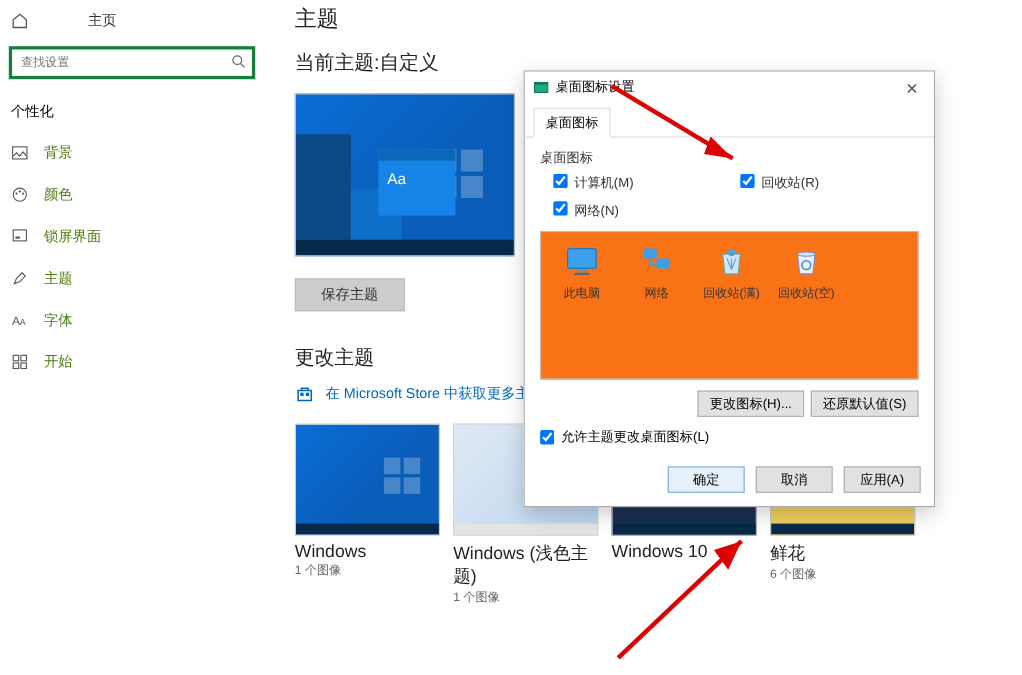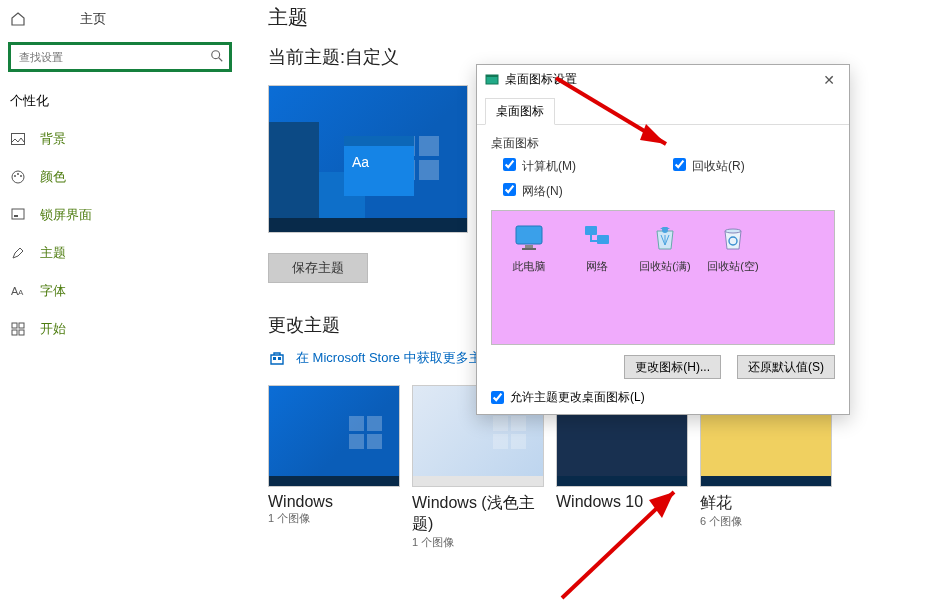--- a/index.html
+++ b/index.html
@@ -56,24 +56,24 @@
 .dialog { position: absolute; left: 476px; top: 64px; width: 374px; background: #fff; border: 1px solid #aaa; box-shadow: 0 6px 18px rgba(0,0,0,.2); }
 .dlg-title { display:flex; align-items:center; padding:6px 8px; font-size:12px; }
 .dlg-title .x { margin-left:auto; font-size:14px; color:#555; cursor:pointer; padding:0 6px; }
 .dlg-tabs { display:flex; padding: 4px 8px 0 8px; border-bottom:1px solid #ddd; }
 .dlg-tab { font-size:12px; padding:4px 10px; border:1px solid #ddd; border-bottom:1px solid #fff; margin-bottom:-1px; background:#fff; }
 .dlg-body { padding: 10px 14px 8px 14px; }
 .grp-label { font-size:12px; color:#333; margin-bottom:6px; }
 .chk-grid { display:grid; grid-template-columns: 1fr 1fr; row-gap:8px; column-gap:8px; padding-left:12px; margin-bottom:10px; }
 .chk { display:flex; align-items:flex-start; font-size:12px; color:#333; }
 .chk input { margin-right:6px; width:13px; height:13px; }
-.preview-box { border:1px solid #bdbdbd; background:#f0abfc; padding:10px 8px 70px 8px; display:flex; gap:10px; }
+.preview-box { border:1px solid #bdbdbd; background:#f97316; padding:10px 8px 70px 8px; display:flex; gap:10px; }
 .ico-item { display:flex; flex-direction:column; align-items:center; width:58px; font-size:11px; color:#333; }
 .ico-item .glyph { width:34px; height:34px; display:flex; align-items:center; justify-content:center; margin-bottom:4px; }
-.btn-row { display:flex; gap:16px; justify-content:flex-end; margin-top:10px; }
+.btn-row { display:flex; gap:6px; justify-content:flex-end; margin-top:10px; }
 .win-btn { height:24px; min-width:86px; background:#e1e1e1; border:1px solid #adadad; font-size:12px; cursor:pointer; padding:0 10px; }
 .allow-row { display:flex; font-size:12px; margin-top:10px; }
 .allow-row input { margin-right:6px; }
 .dlg-footer { display:flex; gap:10px; justify-content:flex-end; padding:10px 12px 12px 12px; }
 .ok-btn { height:24px; min-width:70px; background:#e6f0fa; border:1px solid #7aaad4; font-size:12px; cursor:pointer; }
 .plain-btn { height:24px; min-width:70px; background:#e1e1e1; border:1px solid #adadad; font-size:12px; cursor:pointer; }
 
 
 .arrow { position:absolute; pointer-events:none; }
 </style>
@@ -302,20 +302,25 @@
     <div class="btn-row">
       <button class="win-btn">更改图标(H)...</button>
       <button class="win-btn">还原默认值(S)</button>
     </div>
 
     <label class="allow-row">
       <input type="checkbox" checked="" style="">
       <span>允许主题更改桌面图标(L)</span>
     </label>
   </div>
+  <div class="dlg-footer">
+    <button class="ok-btn">确定</button>
+    <button class="plain-btn">取消</button>
+    <button class="plain-btn">应用(A)</button>
+  </div>
 </div>
 
 <svg class="arrow" style="left:546px;top:68px" width="160" height="100" viewBox="0 0 160 100">
   <line x1="10" y1="10" x2="120" y2="76" stroke="#d00" stroke-width="4"></line>
   <polygon points="120,76 100,56 94,72" fill="#d00"></polygon>
 </svg>
 <svg class="arrow" style="left:552px;top:478px" width="160" height="130" viewBox="0 0 160 130">
   <line x1="10" y1="120" x2="122" y2="14" stroke="#d00" stroke-width="4"></line>
   <polygon points="122,14 97,22 110,40" fill="#d00"></polygon>
 </svg>

